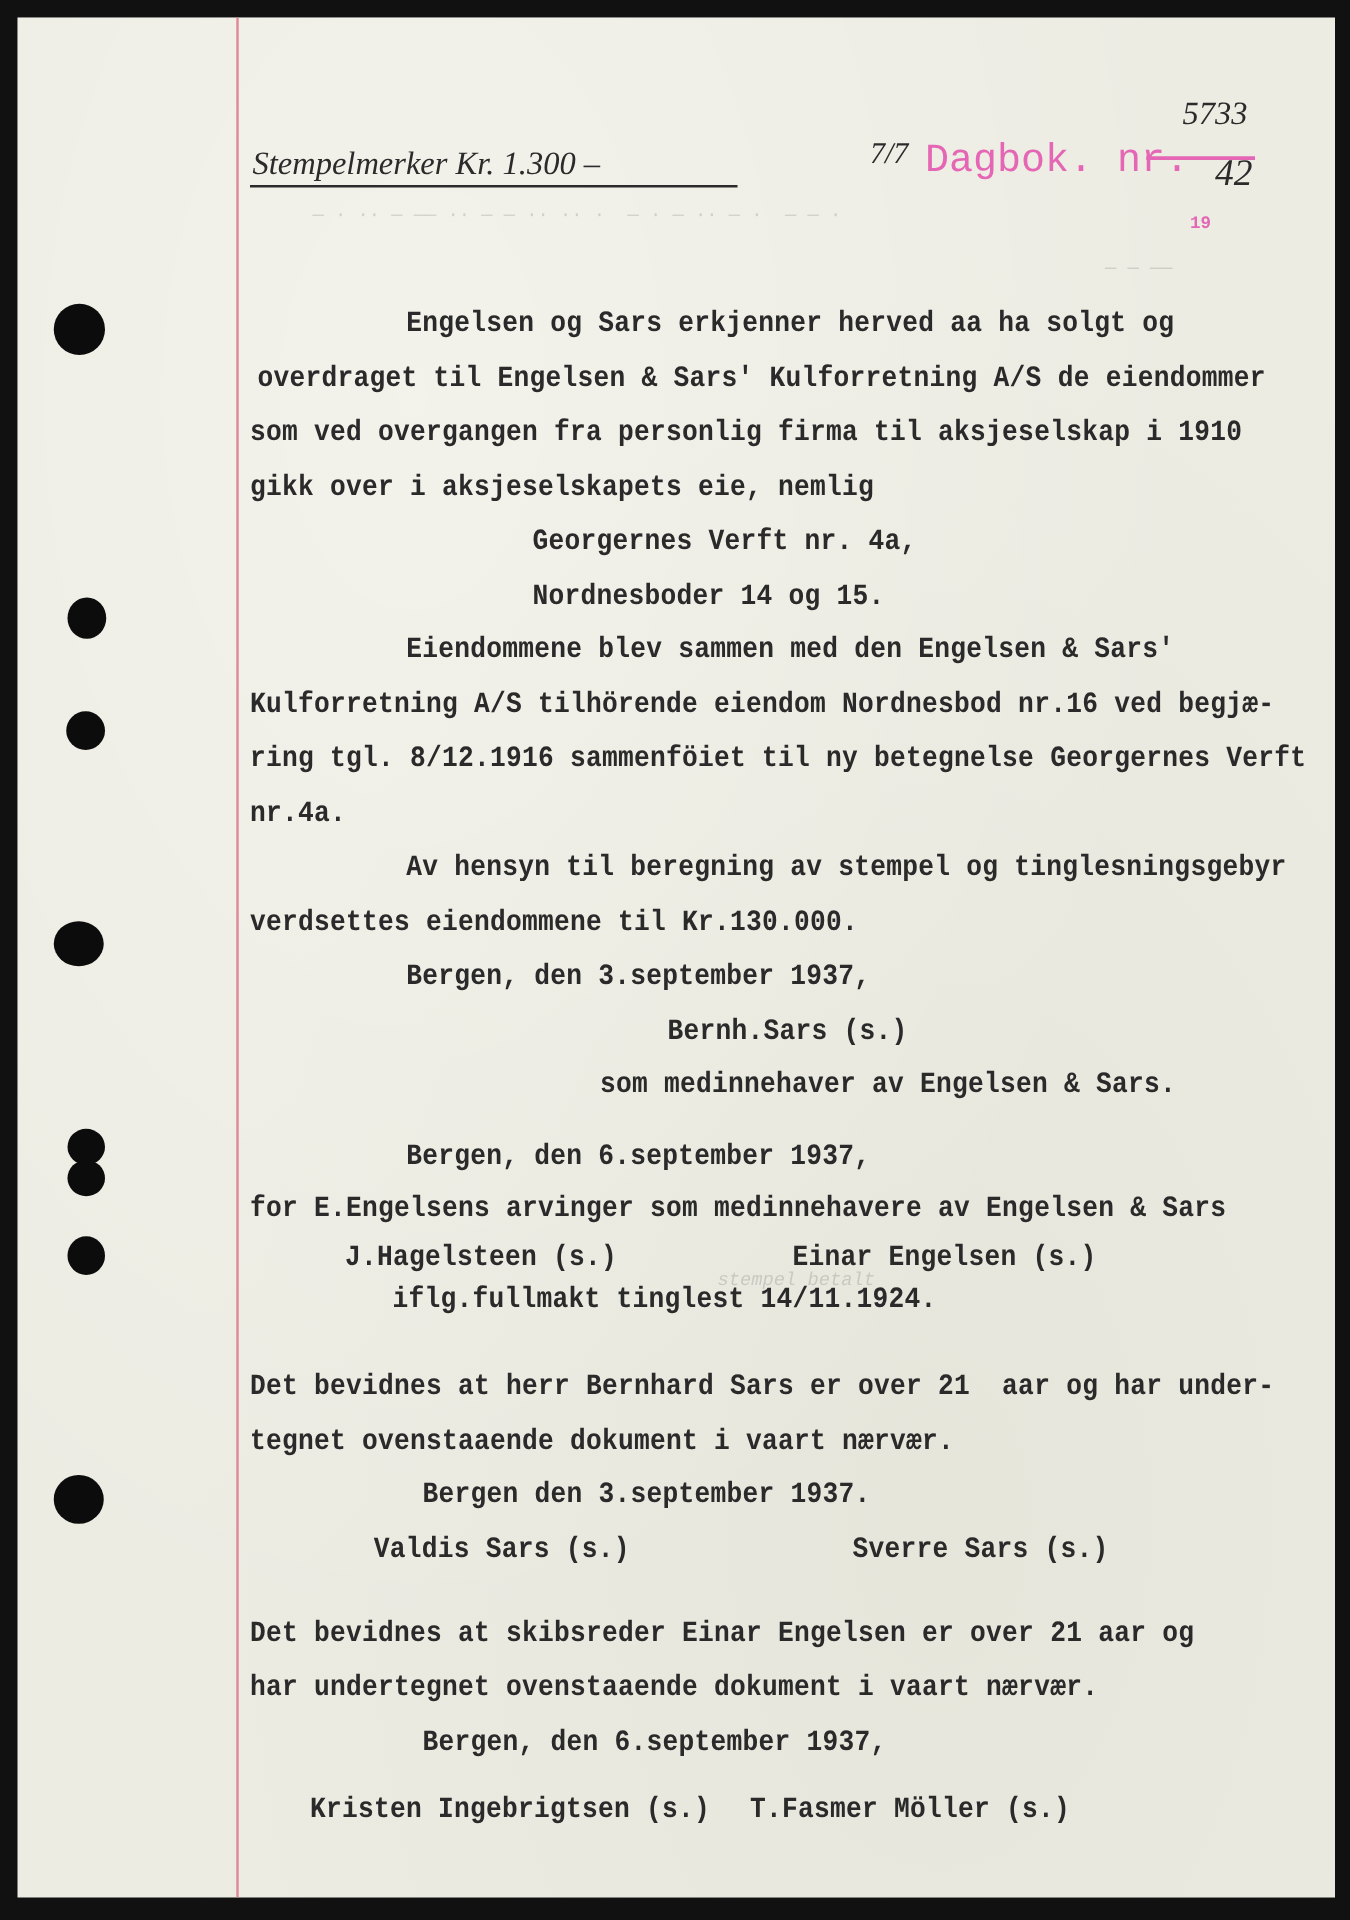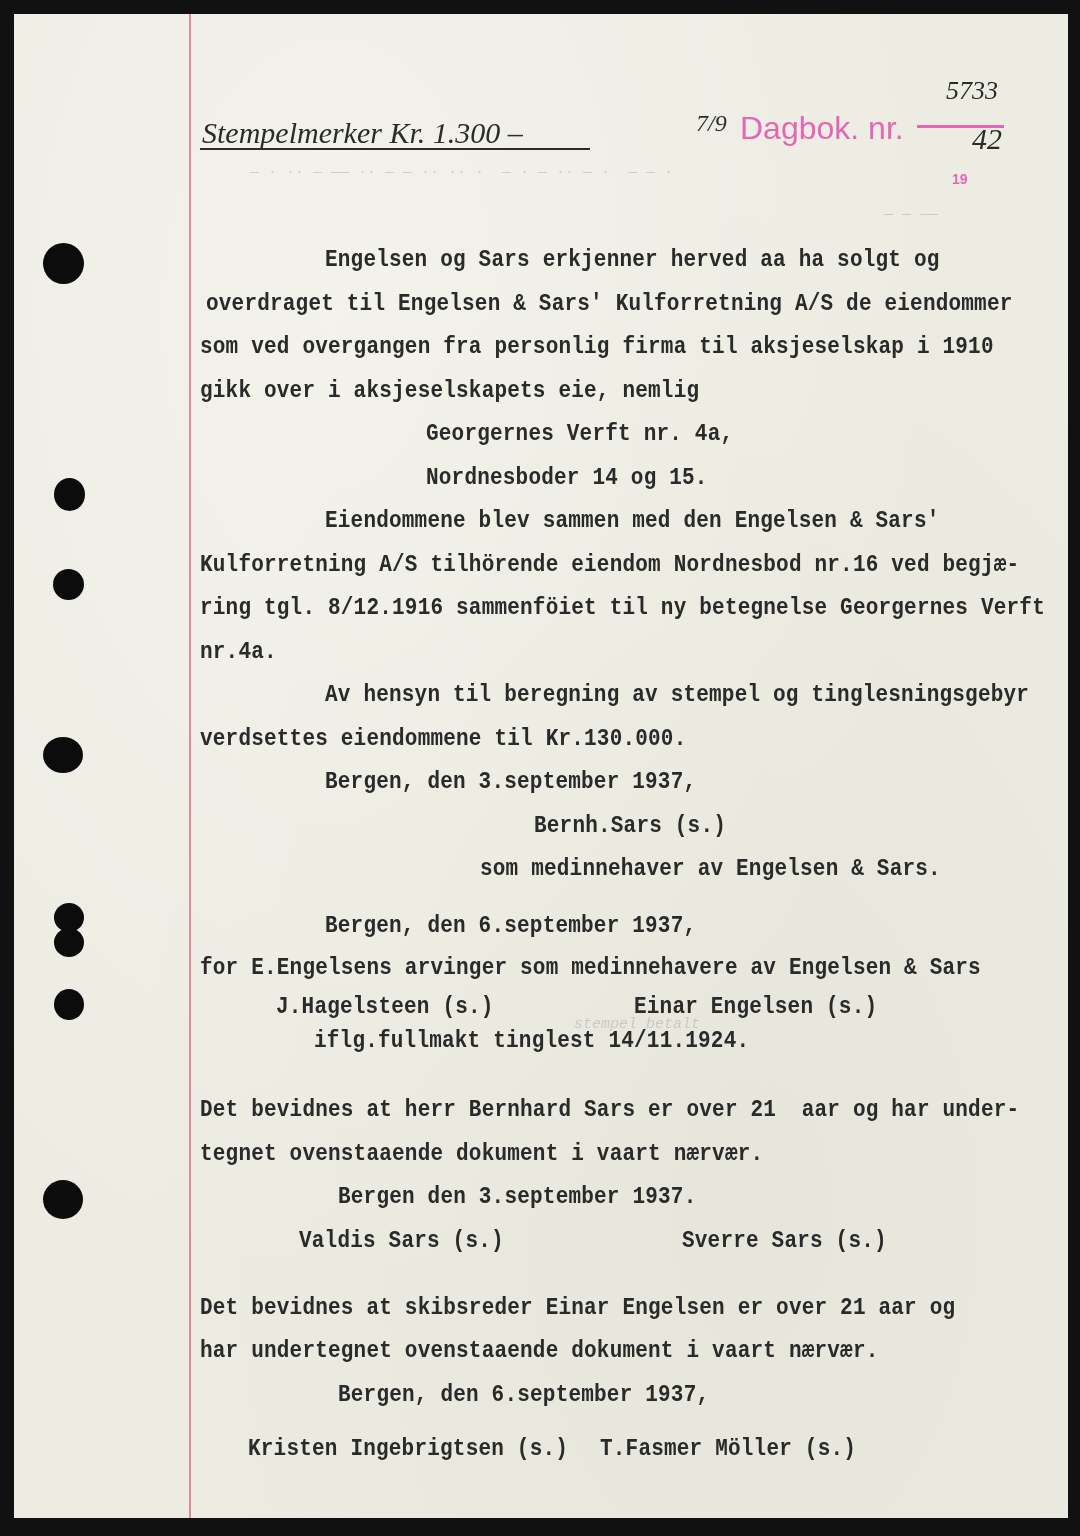--- a/index.html
+++ b/index.html
@@ -37,21 +37,21 @@
     }
     .hand {
       position: absolute;
       font-family: Liberation Serif, serif;
       font-style: italic;
       color: #2b2b2b;
       white-space: pre;
     }
     .stamp-text {
       position: absolute;
-      font-family: Liberation Sans, sans-serif;
+      font-family: Liberation Mono, monospace;
       color: #e466b4;
       white-space: pre;
       text-align: right;
     }
     .stamp-line { position: absolute; background: #e466b4; height: 3px; }
     .underline { position: absolute; background: #2b2b2b; height: 2px; }
     .ghost {
       position: absolute;
       font-family: "Liberation Mono", monospace;
       font-size: 15px; color: rgba(90,90,90,0.22);
@@ -70,23 +70,23 @@
   <div class="hole" style="left:29px;top:723px;width:40px;height:36px;"></div>
   <div class="hole" style="left:40px;top:889px;width:30px;height:29px;"></div>
   <div class="hole" style="left:40px;top:914px;width:30px;height:29px;"></div>
   <div class="hole" style="left:40px;top:975px;width:30px;height:31px;"></div>
   <div class="hole" style="left:29px;top:1166px;width:40px;height:39px;"></div>
 
   <div class="ghost" style="left:236px;top:150px;">— · ·· — —— ·· — — ·· ·· ·  — · — ·· — ·  — — ·</div>
   <div class="ghost" style="left:870px;top:192px;">— — ——</div>
   <div class="ghost" style="left:560px;top:1002px;font-style:italic;">stempel betalt</div>
 
-  <div class="hand" style="left:188px;top:102px;font-size:30px;">Stempelmerker Kr. 1.300 –</div>
+  <div class="hand" style="left:188px;top:102px;font-size:26px;">Stempelmerker Kr. 1.300 –</div>
   <div class="underline" style="left:186px;top:134px;width:390px;"></div>
-  <div class="hand" style="left:682px;top:96px;font-size:24px;">7/9</div>
+  <div class="hand" style="left:682px;top:96px;font-size:24px;">7/7</div>
 
   <div class="stamp-text" style="left:726px;top:96px;font-size:32px;">Dagbok. nr.</div>
   <div class="stamp-line" style="left:903px;top:111px;width:87px;"></div>
   <div class="hand" style="left:932px;top:62px;font-size:26px;">5733</div>
   <div class="stamp-text" style="left:938px;top:117px;font-size:14px;font-weight:bold;margin-top:40px;">19</div>
   <div class="hand" style="left:958px;top:108px;font-size:30px;">42</div>
 
   <div class="typed" style="left:311px;top:233px;">Engelsen og Sars erkjenner herved aa ha solgt og</div>
   <div class="typed" style="left:192px;top:277px;">overdraget til Engelsen &amp; Sars' Kulforretning A/S de eiendommer</div>
   <div class="typed" style="left:186px;top:320px;">som ved overgangen fra personlig firma til aksjeselskap i 1910</div>

